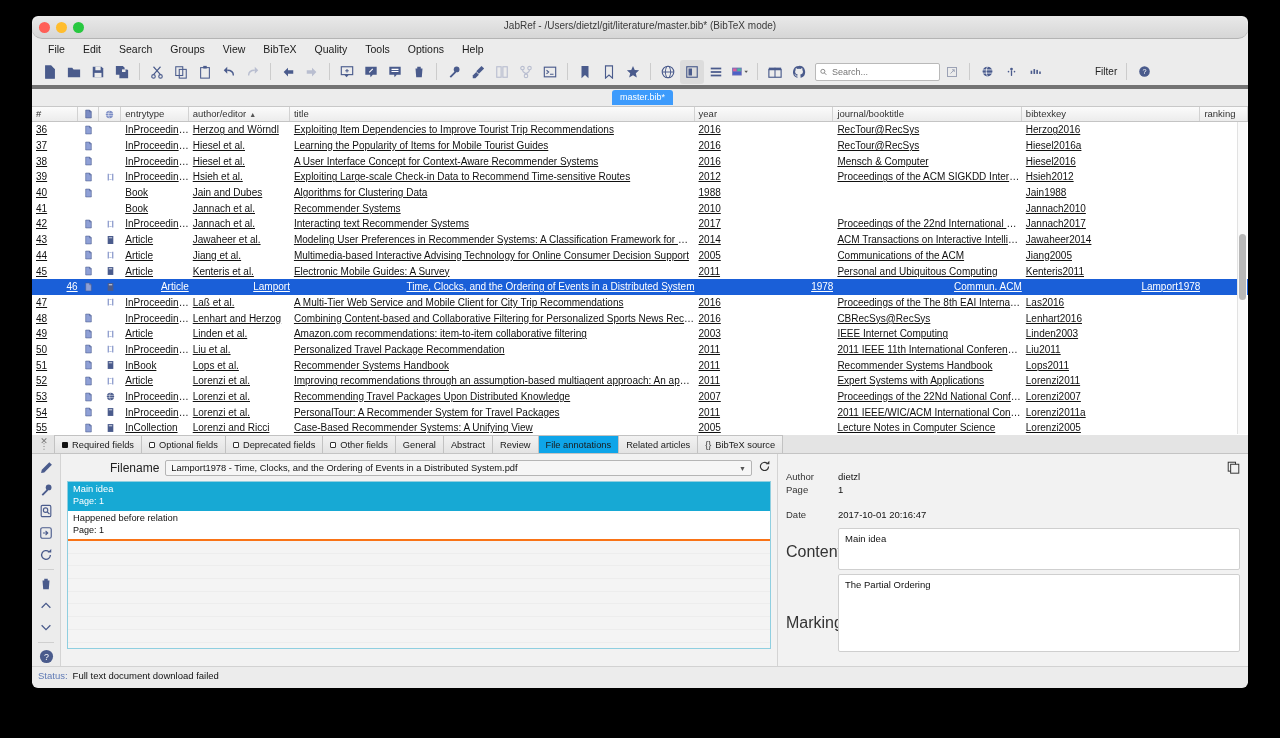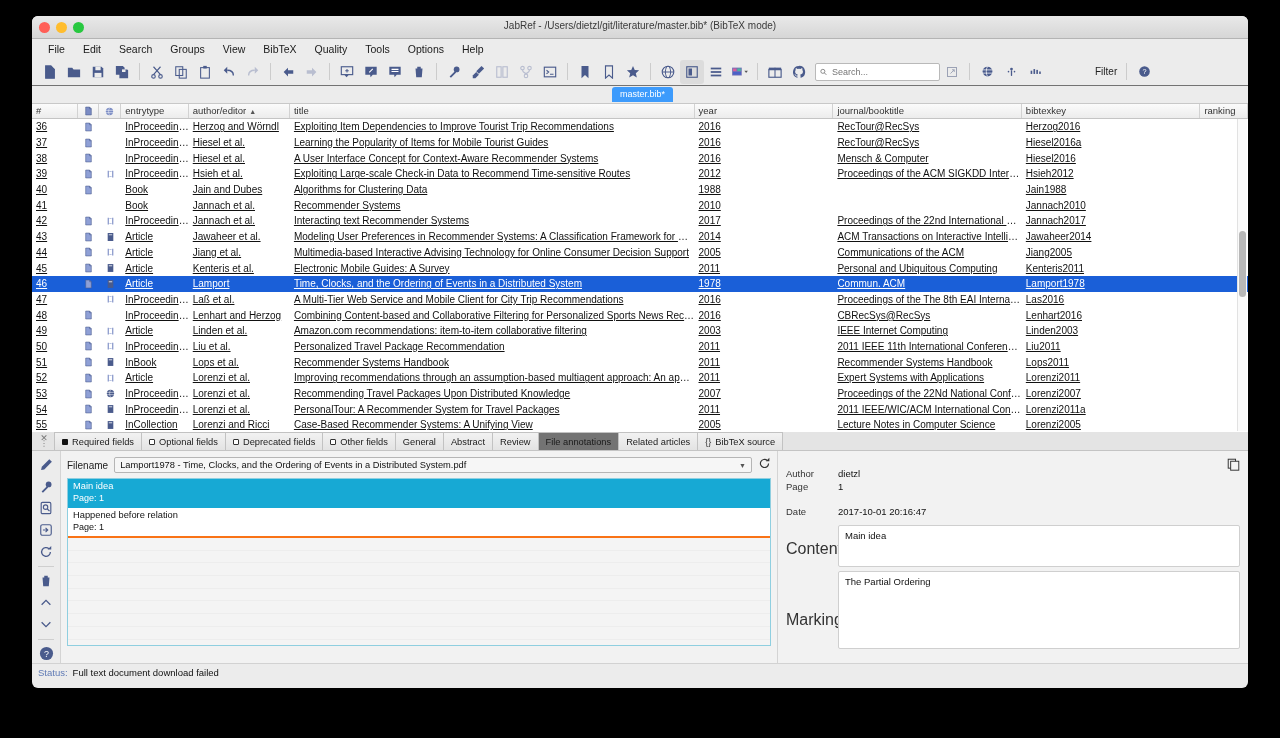--- a/index.html
+++ b/index.html
@@ -3,33 +3,33 @@
 <meta charset="utf-8">
 <style>
   html,body{margin:0;padding:0;background:#000;}
   body{width:1280px;height:738px;overflow:hidden;font-family:"Liberation Sans",sans-serif;}
 
   #win{position:absolute;left:32px;top:16px;width:1216px;height:672px;background:#ececec;
        border-radius:6px;overflow:hidden;box-shadow:0 2px 14px rgba(0,0,0,.6);}
 
   
   .titlebar{height:22px;background:linear-gradient(#e9e9e9,#d6d6d6);border-bottom:1px solid #b4b4b4;
-            position:relative;}
+            position:relative;border-radius:10px;}
   .tb-title{position:absolute;left:0;right:0;top:4px;text-align:center;font-size:10px;color:#3a3a3a;}
   .lights{position:absolute;left:7px;top:6px;display:flex;gap:6px;}
   .light{width:11px;height:11px;border-radius:50%;}
   .l-red{background:#ff5f57;}.l-yellow{background:#ffbd2e;}.l-green{background:#28c840;}
 
   
   .menubar{height:19px;background:#ececec;display:flex;align-items:center;padding-left:8px;gap:2px;}
   .menu{font-size:10.5px;color:#1a1a1a;padding:2px 8px;border-radius:3px;cursor:default;}
 
   
   .toolbar{height:27px;background:#ececec;display:flex;align-items:center;padding-left:6px;gap:0px;
-           border-bottom:1px solid #737373;}
+           border-bottom:4px solid #737373;}
   .tbtn{width:24px;height:24px;display:flex;align-items:center;justify-content:center;border-radius:3px;}
   .tbtn svg{display:block;}
   .tbtn.active{background:#dcdcdc;}
   .sep{width:1px;height:17px;background:#cccccc;margin:0 5px;}
   .ic{fill:#4a5b8c;}
   .ic-d{fill:#b9bed0;}
 
   .searchbox{width:115px;height:16px;background:#fff;border:1px solid #b9b9b9;border-radius:2px;
              display:flex;align-items:center;padding:0 4px;gap:3px;margin-left:4px;}
   .searchbox input{border:0;outline:0;font-size:9px;width:100%;color:#333;background:transparent;
@@ -43,21 +43,21 @@
 
   
   .tablewrap{position:relative;background:#fff;height:328px;border-top:1px solid #c8c8c8;}
   .thead{display:flex;height:14px;background:linear-gradient(#fbfbfb,#ececec);
          border-bottom:1px solid #c4c4c4;font-size:9.5px;color:#333;}
   .th{padding-left:4px;line-height:14px;border-right:1px solid #d2d2d2;box-sizing:border-box;
       overflow:hidden;white-space:nowrap;position:relative;}
   .sortarrow{font-size:7px;color:#555;margin-left:3px;}
   .rows{height:313px;overflow:hidden;}
   .row{display:flex;height:15.7px;font-size:10px;color:#111;align-items:center;text-decoration:underline;}
-  .row.sel{background:#1a5fd8;color:#fff;}
+  .row.sel{background:#1a5fd8;color:#fff;text-align:right;}
   .cell{padding-left:4px;box-sizing:border-box;overflow:hidden;white-space:nowrap;text-overflow:ellipsis;}
   .cell.ic-cell{display:flex;align-items:center;justify-content:center;padding:0;}
   .c-num{width:46px;}
   .c-f1{width:22px;}
   .c-f2{width:22px;}
   .c-type{width:68px;}
   .c-auth{width:102px;}
   .c-title{width:408px;}
   .c-year{width:140px;}
   .c-jour{width:190px;}
@@ -70,34 +70,34 @@
 
   
   .editor{background:#ececec;height:auto;}
   .etabbar{height:18px;display:flex;align-items:flex-end;padding-left:2px;gap:0;
            border-bottom:1px solid #c4c4c4;background:#e4e4e4;}
   .closecol{width:20px;height:18px;display:flex;flex-direction:column;align-items:center;
             justify-content:center;color:#777;font-size:9px;line-height:6px;}
   .etab{font-size:9.3px;color:#1a1a1a;padding:3px 7px 3px;border:1px solid #c2c2c2;border-bottom:none;
         background:linear-gradient(#f2f2f2,#e3e3e3);display:flex;align-items:center;gap:4px;height:11px;
         margin-right:-1px;}
-  .etab.active{background:#737373;}
+  .etab.active{background:#0ea5e9;}
   .sq{width:6px;height:6px;background:#111;display:inline-block;border-radius:1px;}
   .sq.o{background:#fff;border:1px solid #333;width:4px;height:4px;}
   .braces{font-size:9px;color:#333;}
 
   .ebody{display:flex;height:212px;background:#f2f2f2;}
   .sidebar{width:28px;background:#ececec;border-right:1px solid #d4d4d4;display:flex;
            flex-direction:column;align-items:center;padding-top:5px;gap:3px;}
   .sbtn{width:22px;height:20px;display:flex;align-items:center;justify-content:center;}
   .sdiv{width:16px;height:1px;background:#cfcfcf;margin:2px 0;}
 
   .annopane{width:716px;padding:5px 6px 6px 6px;box-sizing:border-box;}
   .filerow{display:flex;align-items:center;gap:6px;margin-bottom:4px;}
-  .flabel{font-size:10px;color:#222;}
+  .flabel{font-size:12px;color:#222;margin-left:43px;}
   .fselect{flex:1;height:14px;background:#f6f6f6;border:1px solid #b5b5b5;border-radius:2px;
            display:flex;align-items:center;justify-content:space-between;padding:0 5px;font-size:9.3px;
            color:#111;}
   .caret{font-size:7px;color:#555;}
   .annolist{height:168px;background:#fff;border:1px solid #8fcfe0;box-sizing:border-box;overflow:hidden;}
   .annoitem{padding:2px 5px 3px;font-size:9.3px;line-height:11.5px;color:#111;border-bottom:2px solid #f97316;}
   .annoitem.sel{background:#17a9d4;color:#fff;border-bottom:1px solid #17a9d4;}
   .annoitem .ln2{font-size:9px;}
   .annofill{background:#f4f4f4;height:11.7px;border-bottom:1px solid #ededed;}
 

